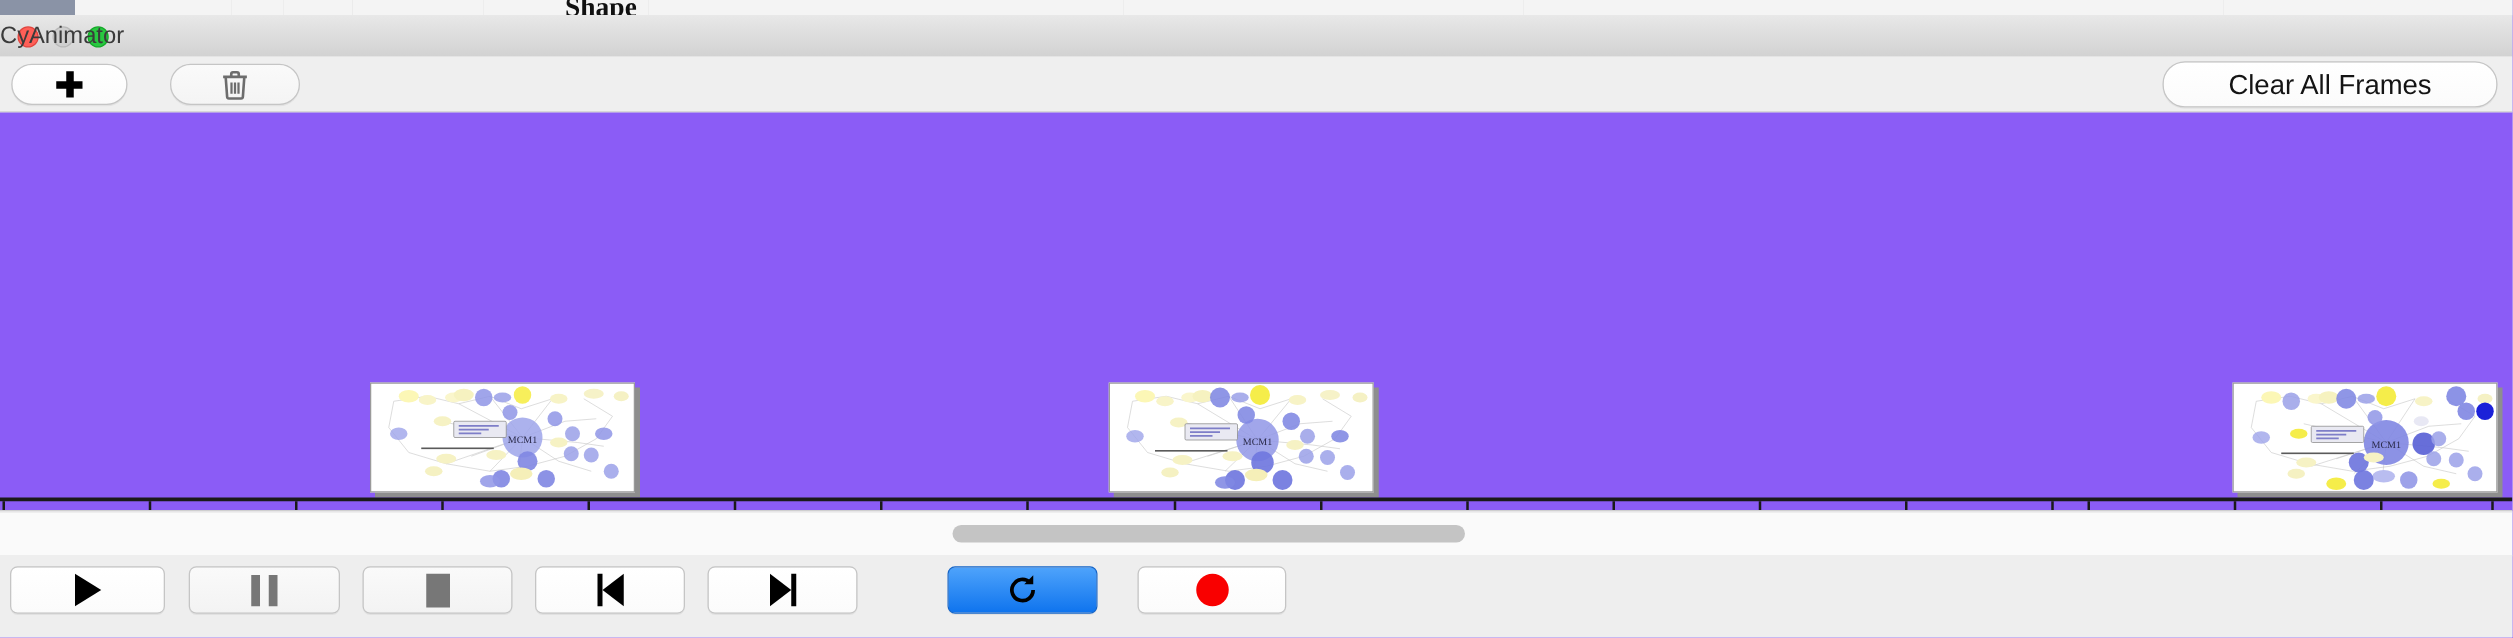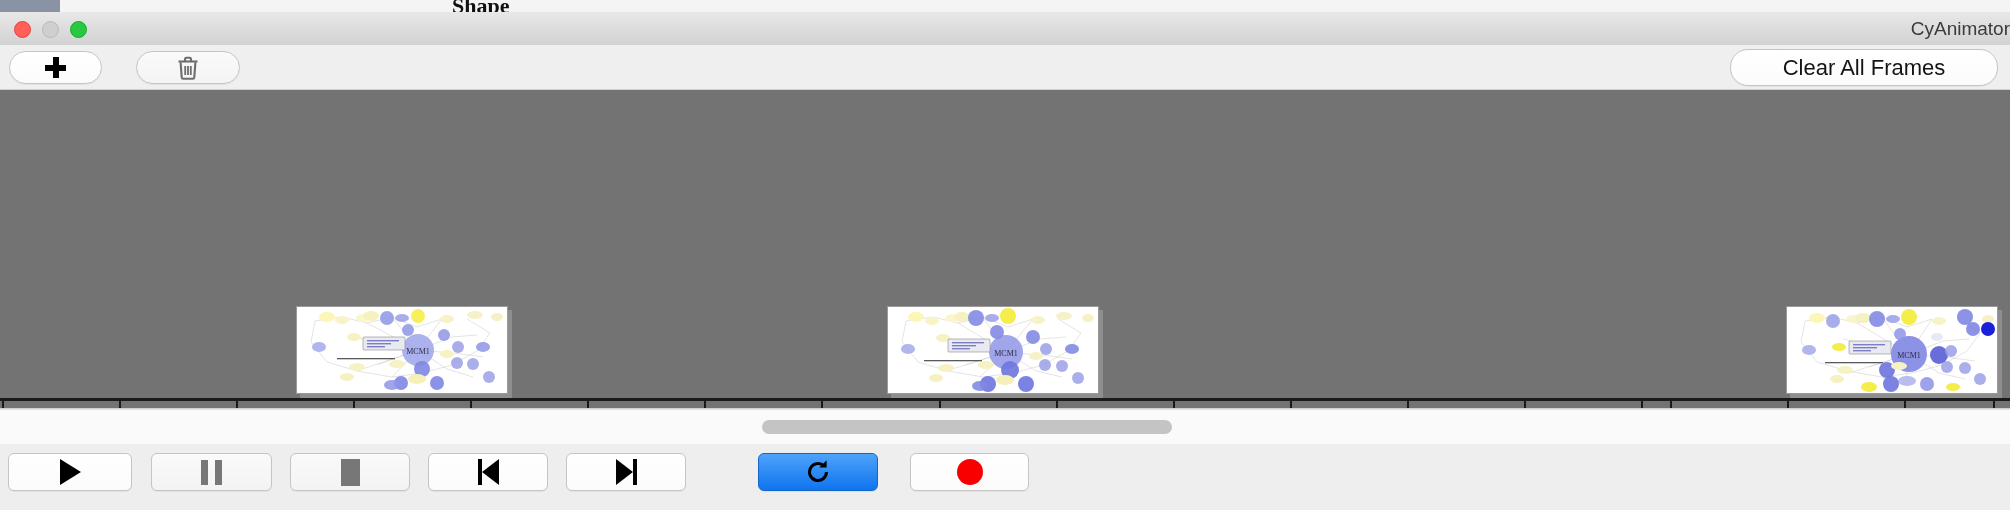--- a/index.html
+++ b/index.html
@@ -22,42 +22,42 @@
   
   .titlebar{position:absolute;left:0;top:12px;width:2010px;height:33px;
     background:linear-gradient(#e8e8e8,#d2d2d2);
     border-bottom:1px solid #b4b4b4;}
   .traffic{position:absolute;top:9px;display:flex;gap:11px;left:14px;}
   .dot{width:17px;height:17px;border-radius:50%;box-sizing:border-box;}
   .dot.red{background:#ff5f57;border:1px solid #e0443e;}
   .dot.yellow{background:#cfcfcf;border:1px solid #b9b9b9;}
   .dot.green{background:#28c840;border:1px solid #13ab28;}
   .wtitle{position:absolute;left:0;top:0;width:2010px;height:33px;line-height:33px;
-    text-align:right;font-size:19px;color:#3b3b3b;}
+    text-align:left;font-size:19px;color:#3b3b3b;}
 
   
   .toolbar{position:absolute;left:0;top:45px;width:2010px;height:44px;
     background:#efefef;border-bottom:1px solid #cfcfcf;}
   .btn{position:absolute;box-sizing:border-box;border:1px solid #c5c5c5;border-radius:18px;
     background:linear-gradient(#ffffff,#fbfbfb);
     display:flex;align-items:center;justify-content:center;cursor:default;
     box-shadow:0 1px 0 rgba(0,0,0,.05);}
   .btn.flat{background:linear-gradient(#fafafa,#f4f4f4);}
   #add-frame-button{left:9px;top:6px;width:93px;height:33px;}
   #delete-frame-button{left:136px;top:6px;width:104px;height:33px;}
   #clear-all-frames-button{left:1730px;top:4px;width:268px;height:37px;
     font-size:22px;color:#141414;}
 
   .plus{position:relative;width:21px;height:21px;}
   .plus:before,.plus:after{content:"";position:absolute;background:#000;}
   .plus:before{left:7.5px;top:0;width:6px;height:21px;}
   .plus:after{left:0;top:7.5px;width:21px;height:6px;}
 
   
-  .timeline{position:absolute;left:0;top:90px;width:2010px;height:318px;background:#737373;
+  .timeline{position:absolute;left:0;top:90px;width:2010px;height:318px;background:#8b5cf6;
     border-bottom:1px solid #cfcfcf;overflow:hidden;}
 
   .frame{position:absolute;top:216px;width:216px;height:92px;}
   .frame .shadow{position:absolute;left:4px;top:4px;width:212px;height:88px;background:#8e8e8e;}
   .frame .paper{position:absolute;left:0;top:0;width:210px;height:86px;background:#fff;
     border:1px solid #9a9a9a;overflow:hidden;}
   .netsvg{display:block;width:210px;height:86px;}
 
   
   .axis-line{position:absolute;left:0;top:308px;width:2010px;height:3px;background:#1a1a1a;}

